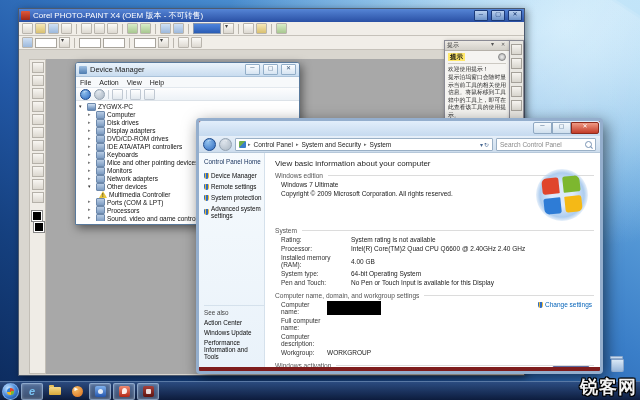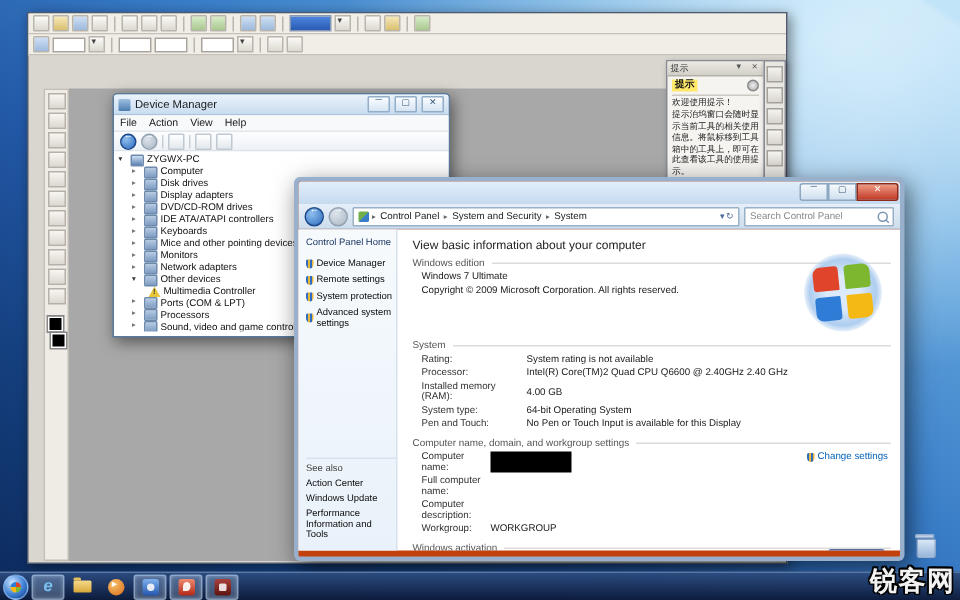--- a/index.html
+++ b/index.html
@@ -109,21 +109,21 @@
   .exp.op::before{content:"▾";color:#333;}
   .ti{width:7px;height:6px;border-radius:1px;background:linear-gradient(#b8cce4,#7d9cc2);
       border:1px solid #6d89ac;flex:none;}
   .ti.root{background:linear-gradient(#cfe0f2,#5d84b4);}
   .warn{width:0;height:0;border-left:4px solid transparent;border-right:4px solid transparent;
         border-bottom:7px solid #e8c53a;position:relative;flex:none;}
   .warn::after{content:"!";position:absolute;left:-1px;top:1px;font-size:5px;color:#333;font-weight:bold;}
 
   
   #syswin{position:absolute;left:196px;top:118px;width:401px;height:250px;border-radius:4px;
-          border:3px solid rgba(150,182,215,.95);background:#c2410c;
+          border:3px solid rgba(150,182,215,.95);background:#7f1d1d;
           box-shadow:3px 5px 16px rgba(0,0,0,.55);}
   .s-title{height:14px;border-radius:2px 2px 0 0;background:linear-gradient(#e2eefb,#c6daef);
            display:flex;justify-content:flex-end;align-items:flex-start;padding:1px 1px 0 0;gap:0;}
   .sbtn{width:17px;height:10px;border:1px solid #8fa8c2;position:relative;flex:none;
         background:linear-gradient(#f6fafd,#cfdfee);}
   .sbtn::before{position:absolute;left:0;right:0;top:-1px;text-align:center;font-size:6px;color:#3a5a7c;}
   .sbtn.min{border-radius:2px 0 0 2px;}
   .sbtn.cls{width:26px;border-radius:0 2px 2px 0;background:linear-gradient(#ef9a84,#c23b28);
             border-color:#8c2a1c;}
   .sbtn.cls::before{color:#fff;}
@@ -232,20 +232,27 @@
              text-shadow:1px 0 0 #000,-1px 0 0 #000,0 1px 0 #000,0 -1px 0 #000,
                          1px 1px 0 #000,-1px -1px 0 #000,1px -1px 0 #000,-1px 1px 0 #000;}
 </style>
 </head>
 <body>
 
 <div class="streak" id="st1"></div>
 <div class="streak" id="st2"></div>
 
 <div id="corel">
+  <div class="c-title">
+    <span class="c-appico"></span>
+    <span class="t">Corel PHOTO-PAINT X4 (OEM 版本 - 不可转售)</span>
+    <span class="wbtn wmin"></span>
+    <span class="wbtn wmax"></span>
+    <span class="wbtn wclose"></span>
+  </div>
   <div class="c-bar">
     <span class="ci"></span>
     <span class="ci y"></span>
     <span class="ci b"></span>
     <span class="ci"></span>
     <span class="csep"></span>
     <span class="ci"></span>
     <span class="ci"></span>
     <span class="ci"></span>
     <span class="csep"></span>

